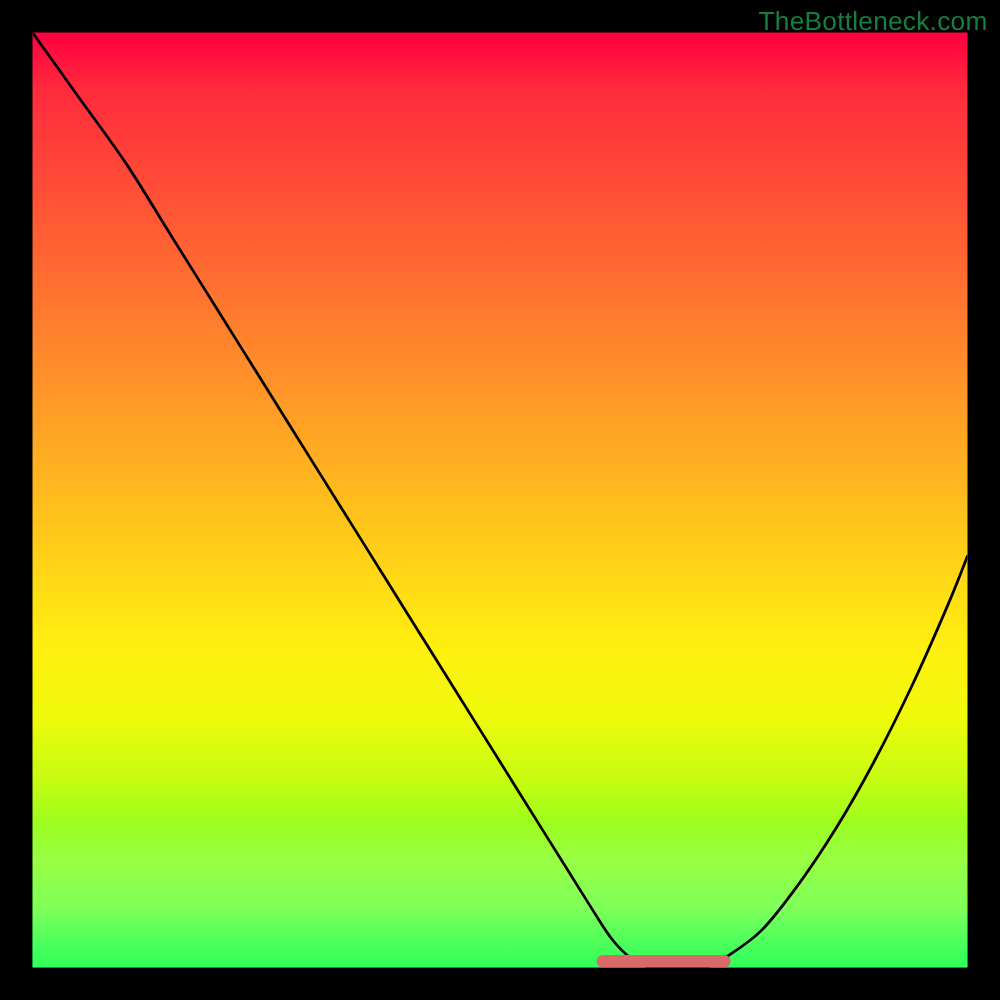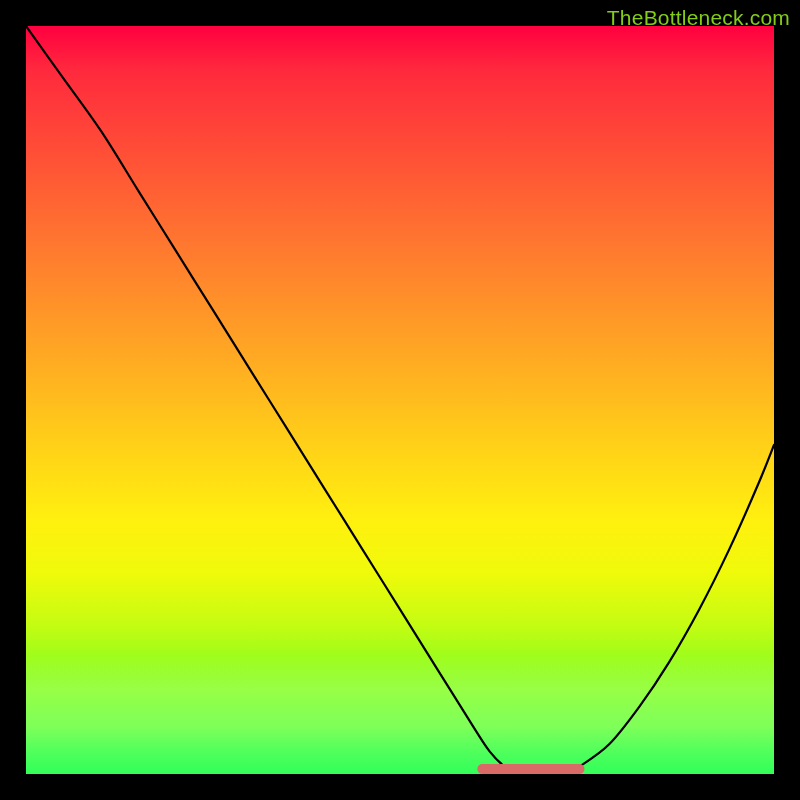--- a/index.html
+++ b/index.html
@@ -53,21 +53,21 @@
     pointer-events: none;
   }
 
   .watermark {
     position: absolute;
     top: 6px;
     right: 10px;
     font-family: Arial, Helvetica, sans-serif;
     font-size: 21px;
     font-weight: 400;
-    color: #84cc16;
+    color: #15803d;
     letter-spacing: 0.2px;
     user-select: none;
   }
 
   svg.curve {
     position: absolute;
     left: 0;
     top: 0;
     width: 748px;
     height: 748px;

